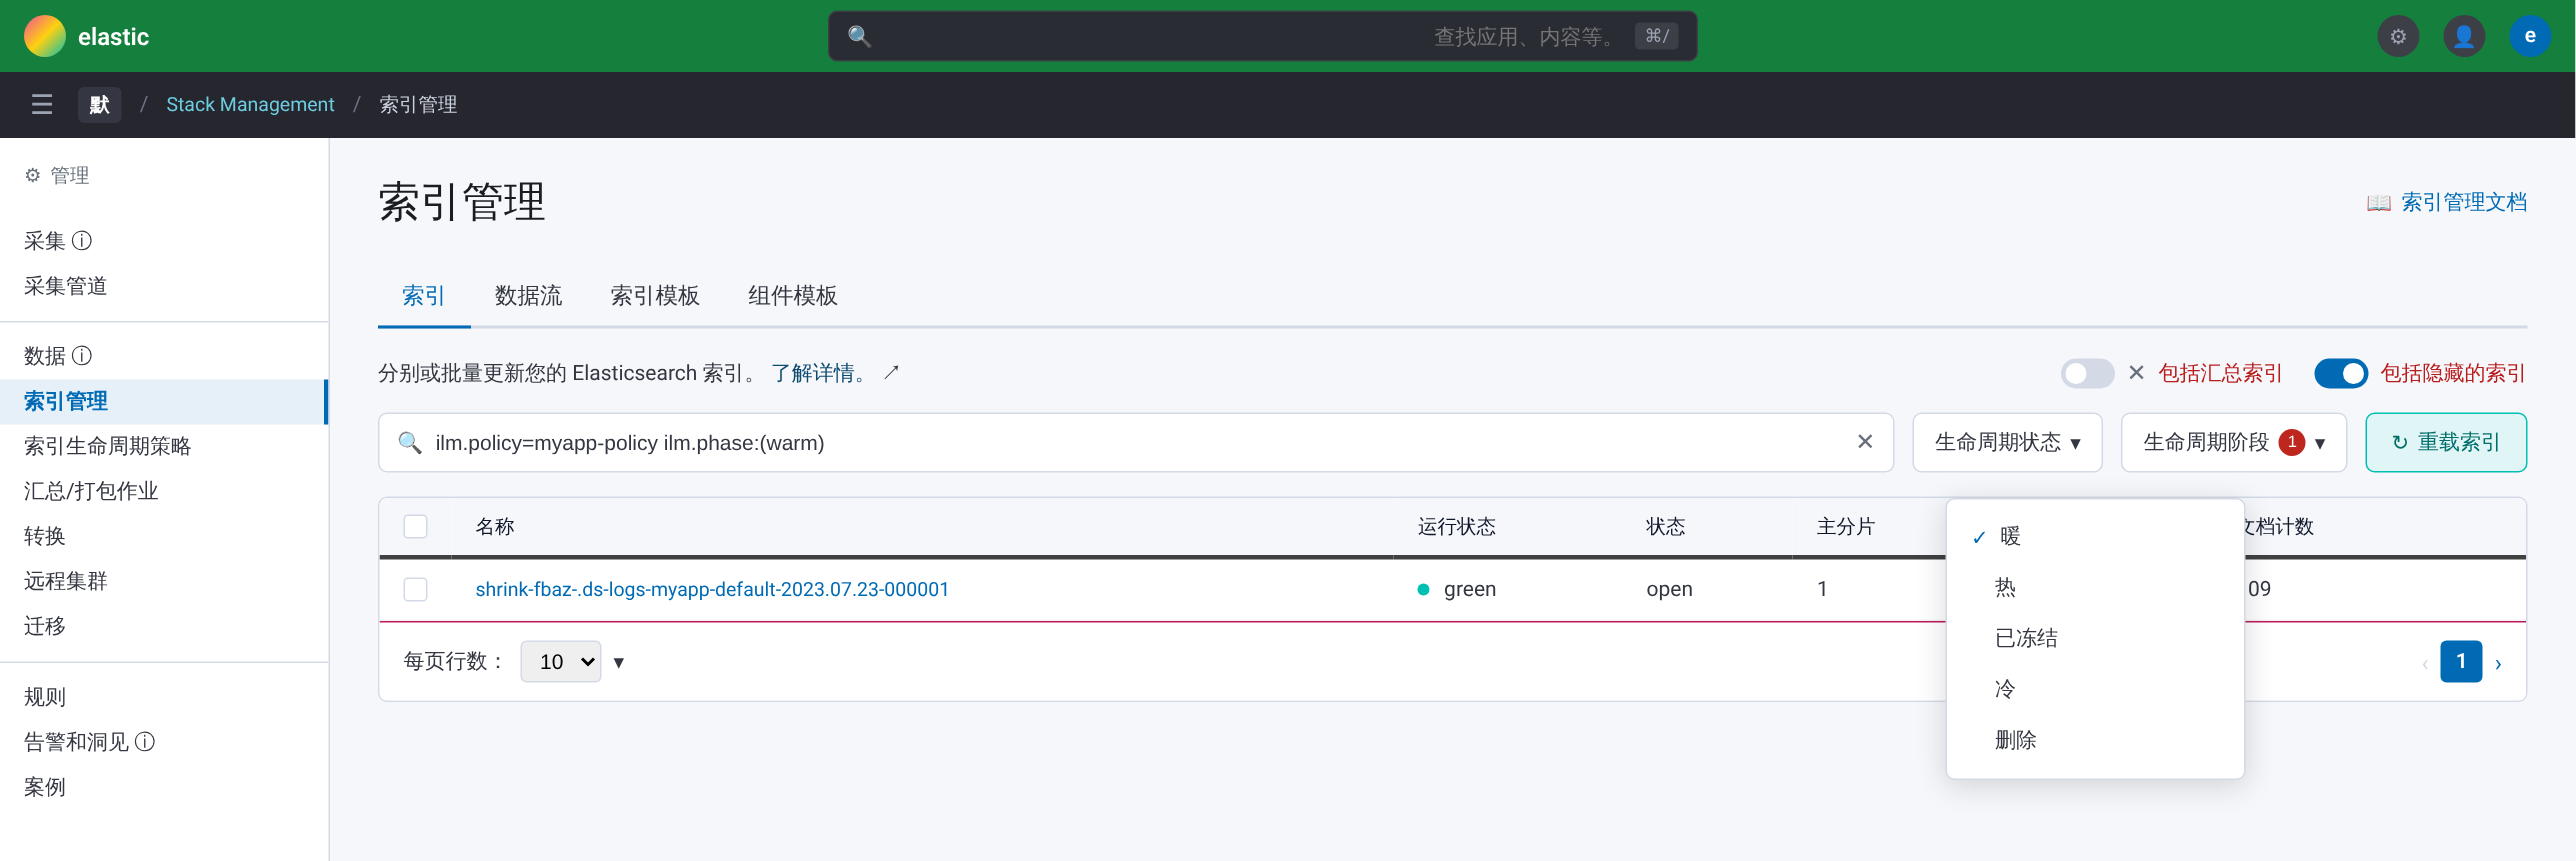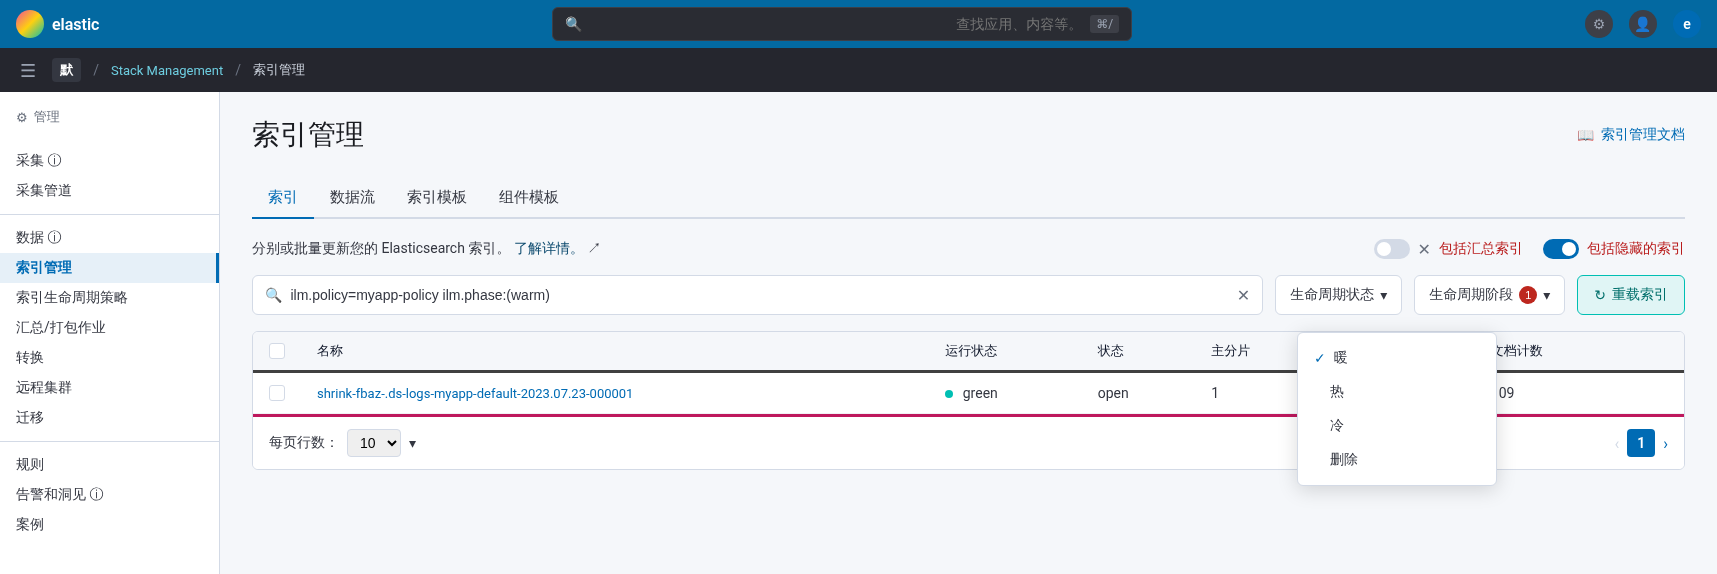--- a/index.html
+++ b/index.html
@@ -1,20 +1,20 @@
 <!DOCTYPE html>
 <html><head>
   <meta charset="utf-8">
   <style>
     * { box-sizing: border-box; margin: 0; padding: 0; }
     body { font-family: -apple-system, BlinkMacSystemFont, "Segoe UI", Roboto, sans-serif; font-size: 14px; background: #f5f7fa; color: #343741; }
 
     
     .top-nav {
-      display: flex; align-items: center; background: #0369a1; height: 48px; padding: 0 16px; gap: 12px;
+      display: flex; align-items: center; background: #15803d; height: 48px; padding: 0 16px; gap: 12px;
     }
     .elastic-logo { display: flex; align-items: center; gap: 8px; color: white; font-size: 16px; font-weight: 600; }
     .elastic-logo .logo-icon { width: 28px; height: 28px; background: linear-gradient(135deg, #f04e98, #fed010, #00bfb3); border-radius: 50%; }
     .search-bar-wrap { flex: 1; display: flex; justify-content: center; }
     .search-bar {
       display: flex; align-items: center; background: #2a2c33; border: 1px solid #3d3f47; border-radius: 6px;
       padding: 0 12px; height: 34px; width: 580px; gap: 8px; color: #9ba3b2;
     }
     .search-bar input { background: transparent; border: none; outline: none; color: #9ba3b2; font-size: 14px; flex: 1; text-align: right; }
     .search-bar .shortcut { background: #3d3f47; color: #9ba3b2; padding: 2px 6px; border-radius: 3px; font-size: 12px; }
@@ -82,21 +82,21 @@
 
     
     .table-wrap { background: white; border: 1px solid #d3dae6; border-radius: 6px; overflow: hidden; }
     table { width: 100%; border-collapse: collapse; }
     th { padding: 10px 16px; text-align: left; font-size: 13px; color: #0f172a; font-weight: 400; border-bottom: 3px solid #404040; background: #f5f7fa; white-space: nowrap; }
     td { padding: 12px 16px; font-size: 14px; border-bottom: 1px solid #f0f2f5; color: #343741; }
     .index-link { color: #006bb4; text-decoration: none; font-size: 13px; cursor: pointer; margin-top: 33px; }
     .status-dot { display: inline-block; width: 8px; height: 8px; border-radius: 50%; background: #00bfb3; margin-right: 6px; }
 
     
-    .pagination { display: flex; align-items: center; justify-content: space-between; padding: 12px 16px; background: white; border-top: 3px solid #be185d; }
+    .pagination { display: flex; align-items: center; justify-content: space-between; padding: 12px 16px; background: white; border-top: 1px solid #be185d; }
     .rows-per-page { display: flex; align-items: center; gap: 8px; font-size: 14px; color: #343741; }
     .rows-select { border: 1px solid #d3dae6; border-radius: 4px; padding: 4px 8px; font-size: 14px; }
     .page-nav { display: flex; align-items: center; gap: 8px; font-size: 14px; }
     .page-num { width: 28px; height: 28px; display: flex; align-items: center; justify-content: center; border-radius: 4px; background: #006bb4; color: white; font-weight: 600; }
     .page-arrow { color: #006bb4; cursor: pointer; font-size: 16px; }
     .page-arrow.disabled { color: #d3dae6; cursor: default; }
 
     
     .dropdown-overlay {
       position: absolute; top: 240px; right: 220px; background: white; border: 1px solid #d3dae6; border-radius: 6px;
@@ -310,20 +310,23 @@
 
     <div class="dropdown-overlay">
       <div class="dropdown-item">
         <span class="check">✓</span>
         <span>暖</span>
       </div>
       <div class="dropdown-item no-check">
         <span>热</span>
       </div>
       <div class="dropdown-item no-check">
+        <span>已冻结</span>
+      </div>
+      <div class="dropdown-item no-check">
         <span>冷</span>
       </div>
       <div class="dropdown-item no-check">
         <span>删除</span>
       </div>
     </div>
 
   </div>
 </div>
 

